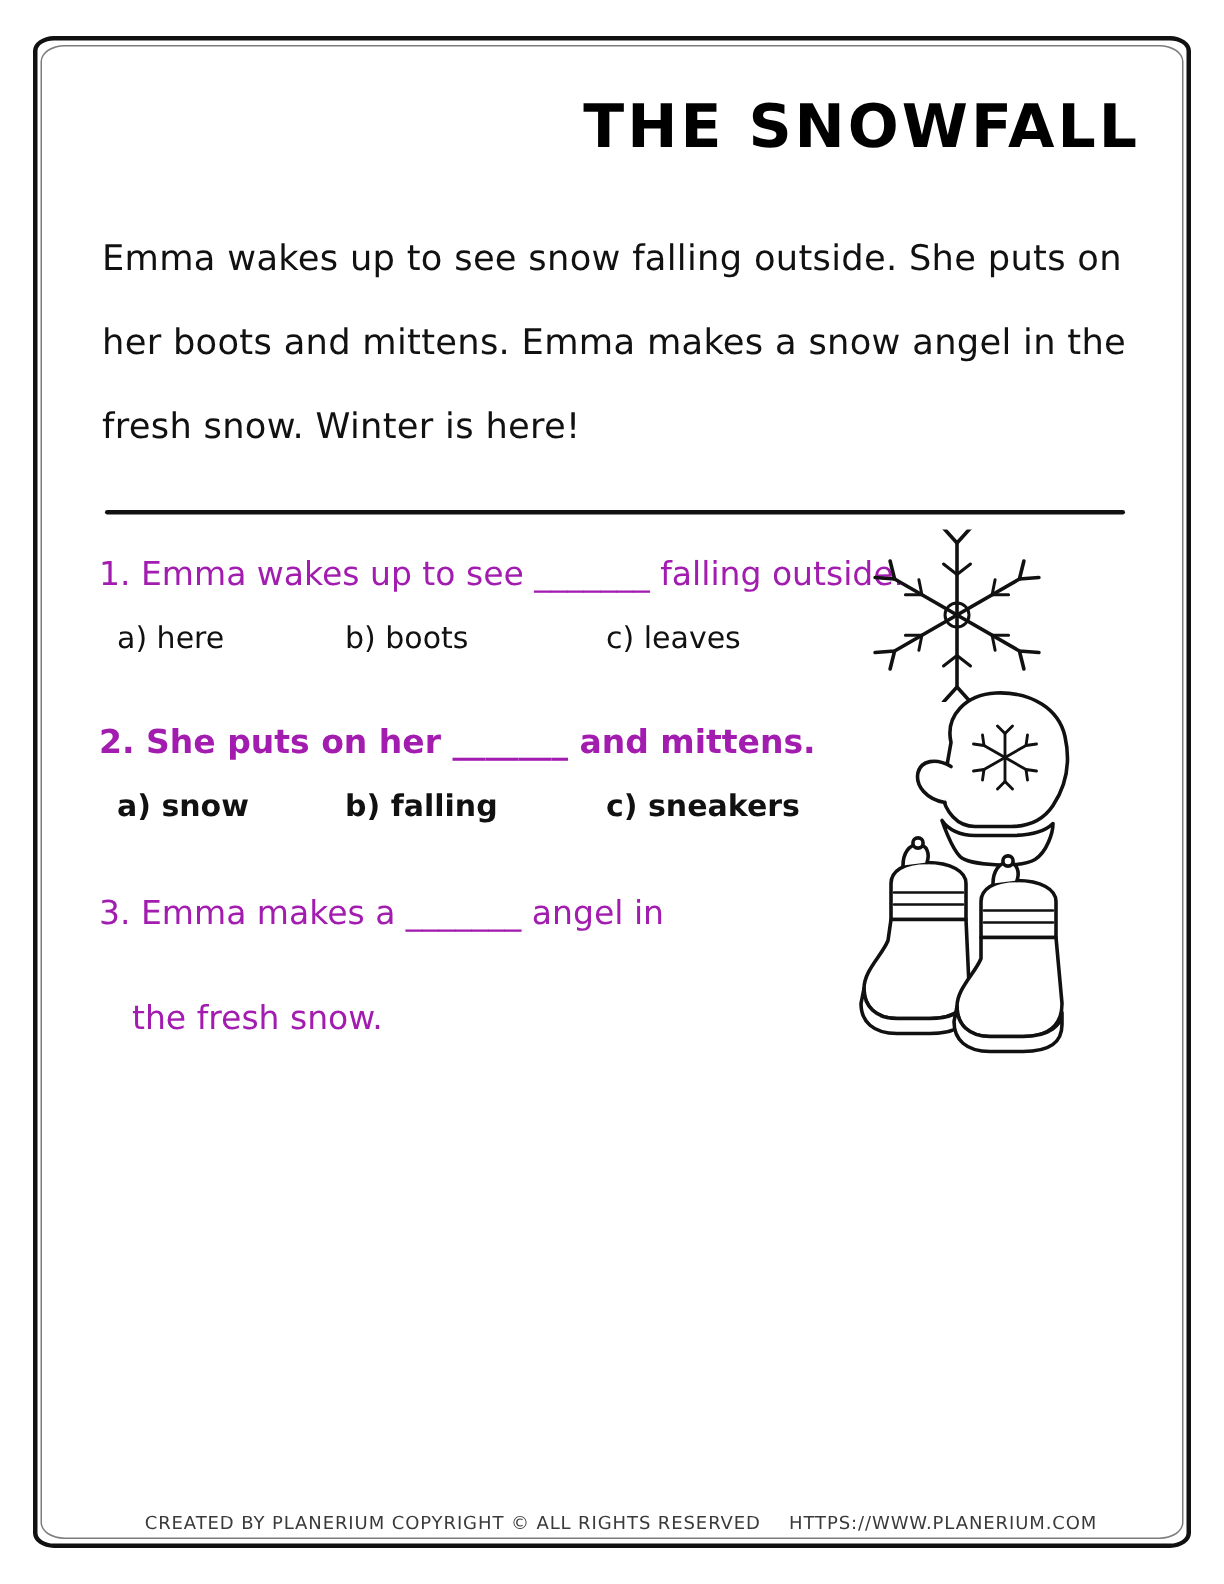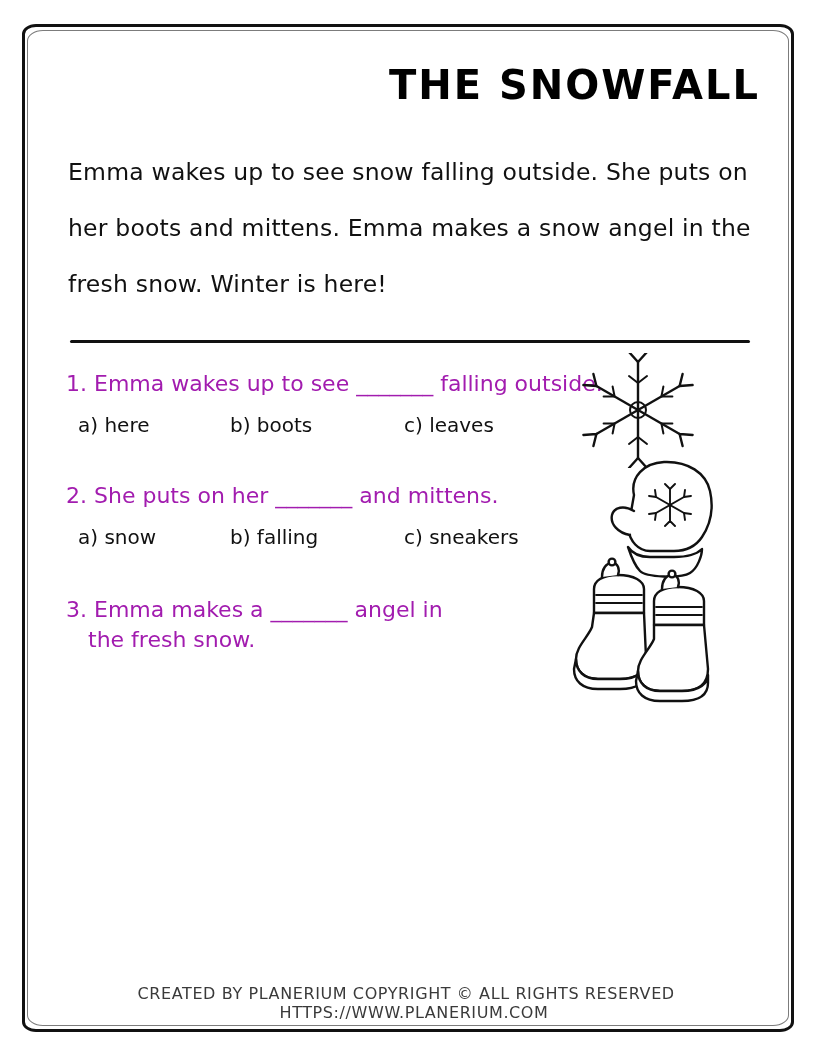--- a/index.html
+++ b/index.html
@@ -88,20 +88,21 @@
   }
   .q-text {
     font-size: 22px;
     line-height: 30px;
     color: #a21caf;
     padding-left: 6px;
   }
   .q-text .line2 {
     display: block;
     padding-left: 22px;
+    margin-top: 40px;
   }
   .options {
     margin-top: 14px;
     padding-left: 18px;
     display: flex;
     font-size: 20px;
     color: #111;
   }
   .options .opt { white-space: nowrap; }
   .opt-a { width: 152px; }
@@ -116,21 +117,21 @@
   .art-snowflake { top: -16px; right: 62px; }
   .art-mitten { top: -30px; right: 20px; }
   .art-boots { top: -42px; right: 12px; }
 
   .footer {
     position: absolute;
     left: 12px;
     right: 0;
     bottom: 34px;
     text-align: center;
-    font-size: 16px;
+    font-size: 12px;
     letter-spacing: .6px;
     color: #3a3a3a;
   }
   .footer .sep { display: inline-block; width: 10px; }
 </style>
 </head>
 <body>
 
 <div class="page">
 
@@ -179,21 +180,21 @@
                 <path d="M23.4,13.5 l11,0 M23.4,13.5 l2,10"></path>
                 <path d="M-23.4,13.5 l-11,0 M-23.4,13.5 l-2,10"></path>
                 <path d="M23.4,-13.5 l11,0 M23.4,-13.5 l2,-10"></path>
               </g>
               <circle cx="0" cy="0" r="8" stroke-width="2"></circle>
             </g>
           </svg>
         </div>
       </div>
 
-      <div class="q-block" style="margin-top:44px;">
+      <div class="q-block" style="margin-top:44px;font-weight:bold;">
         <div class="q-text">
           <span>2.</span>
           <span>She puts on her _______ and mittens.</span>
         </div>
         <div class="options">
           <span class="opt opt-a">a) snow</span>
           <span class="opt opt-b">b) falling</span>
           <span class="opt opt-c">c) sneakers</span>
         </div>
         <div class="art art-mitten">

